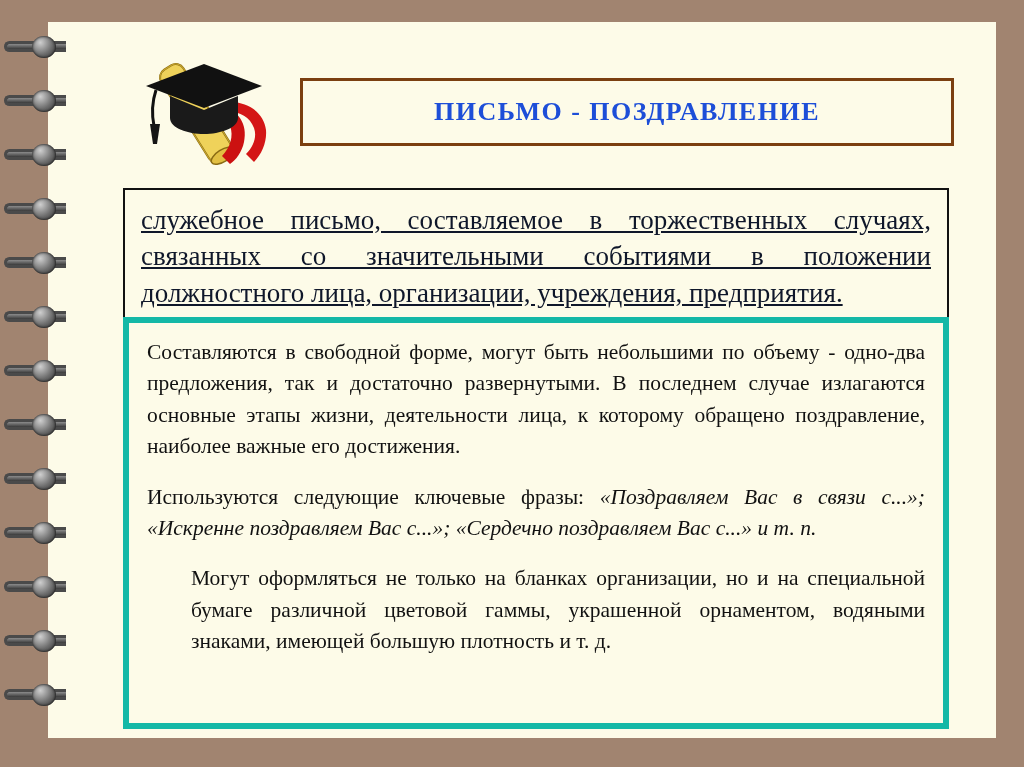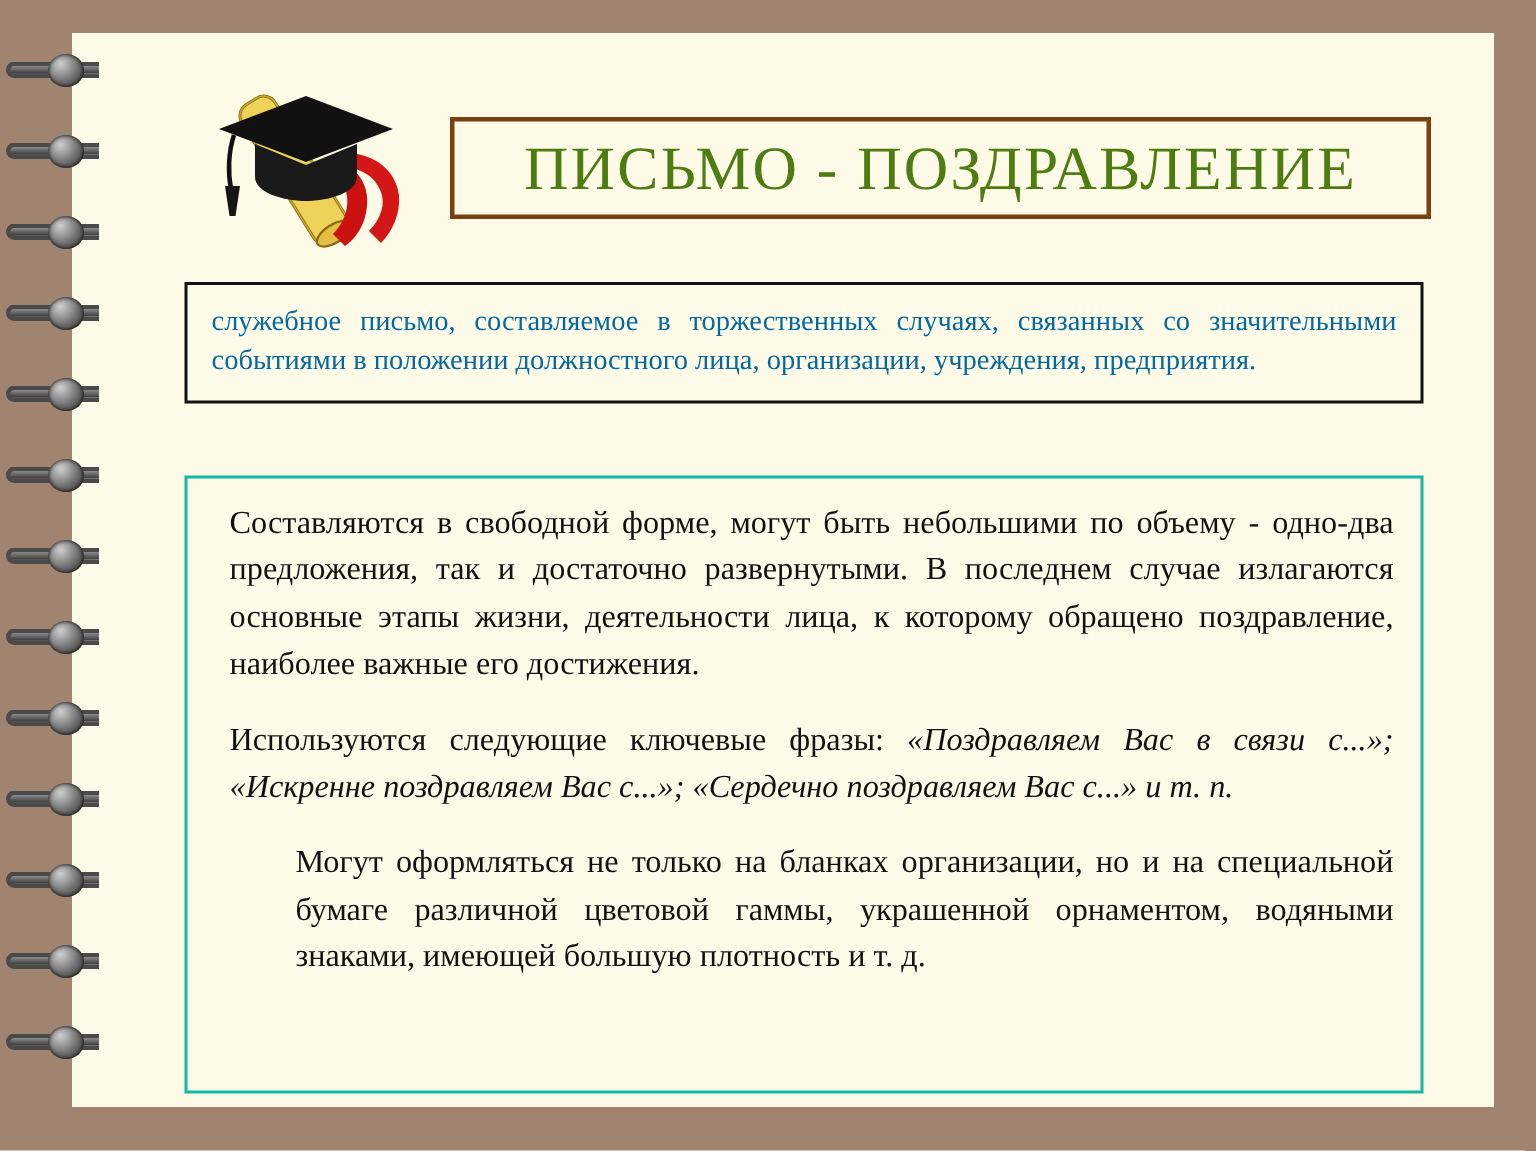--- a/index.html
+++ b/index.html
@@ -101,56 +101,57 @@
     width: 648px;
     height: 62px;
     border: 3px solid #7b3f10;
     background: #fdfbe8;
     display: flex;
     align-items: center;
     justify-content: center;
   }
   #title-text {
     font-family: "Liberation Serif", serif;
-    font-weight: normal;
-    font-size: 41px;
+    font-weight: bold;
+    font-size: 26px;
     letter-spacing: 1.5px;
-    color: #4d7c0f;
+    color: #1d4ed8;
     white-space: nowrap;
   }
 
   
   #def-box {
     position: absolute;
     left: 75px;
     top: 166px;
     width: 826px;
     border: 2px solid #111111;
     background: #fdfbe8;
     padding: 12px 16px 14px 16px;
     box-sizing: border-box;
   }
   #def-text {
-    color: #0369a1;
-    font-size: 19px;
+    color: #0f172a;
+    font-size: 27px;
     line-height: 1.35;
     text-align: justify;
     font-family: "Liberation Serif", serif;
+    text-decoration: underline;
   }
 
   
   #body-box {
     position: absolute;
     left: 75px;
     top: 295px;
     width: 826px;
     height: 412px;
-    border: 2px solid #14b8a6;
-    background: #fdfbe8;
-    padding: 14px 18px 10px 28px;
+    border: 6px solid #14b8a6;
+    background: #fdfbe8;
+    padding: 14px 18px 10px 18px;
     box-sizing: border-box;
   }
   .para {
     font-size: 21.5px;
     line-height: 1.46;
     color: #111111;
     text-align: justify;
     margin: 0 0 19px 0;
     font-family: "Liberation Serif", serif;
   }

